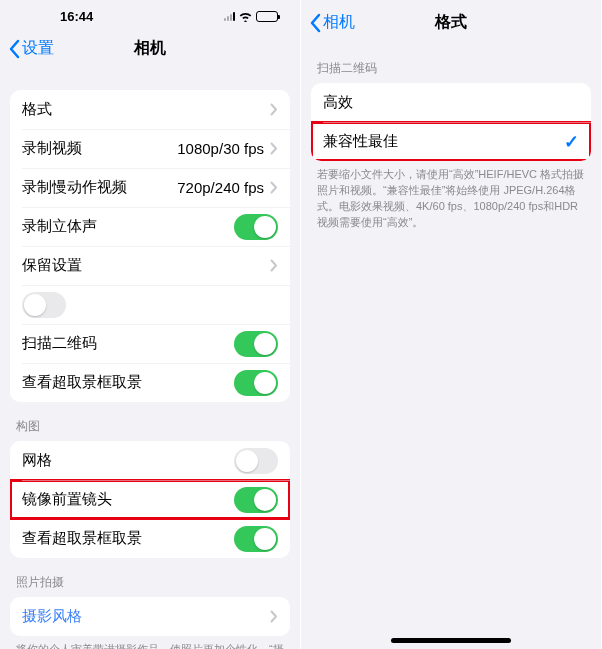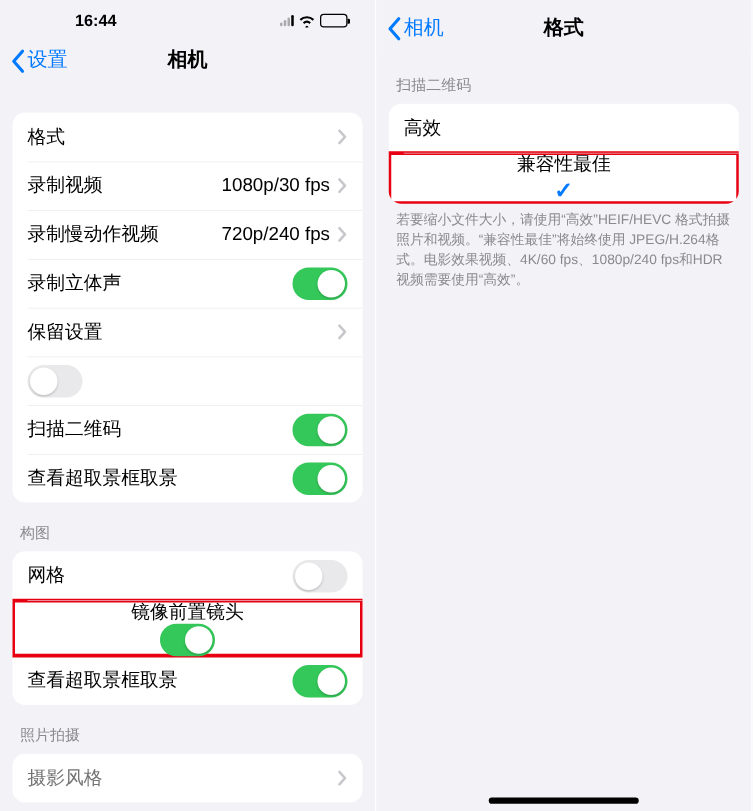--- a/index.html
+++ b/index.html
@@ -100,21 +100,21 @@
     display:flex; align-items:center;
     min-height: 39px;
     padding: 0 12px;
     position: relative;
   }
   .row + .row::before {
     content:""; position:absolute; left:12px; right:0; top:0;
     height:1px; background:#e5e5ea; transform:scaleY(0.5);
   }
   .row-label { flex:1; font-size:15px; color:#000 }
-  .row-label.link { color:#737373 }
+  .row-label.link { color:#3b82f6 }
   .row-detail { font-size:15px; color:#000000; margin-right:6px }
   .chevron { color:#c7c7cc }
 
   .toggle {
     width: 44px; height: 26px; border-radius: 13px;
     position: relative;
   }
   .toggle.on { background:#34c759 }
   .toggle.off { background:#e9e9eb }
   .toggle::after{
@@ -122,21 +122,20 @@
     width:22px; height:22px; border-radius:50%;
     background:#fff; box-shadow:0 1px 2px rgba(0,0,0,.2);
   }
   .toggle.on::after{ right:2px }
   .toggle.off::after{ left:2px }
 
   .highlight {
     outline: 3px solid #e60012;
     outline-offset: -2px;
     z-index: 5;
-    flex-direction: column;
   }
 
   .footer-text {
     font-size: 11px; color:#8a8a8e;
     padding: 6px 16px 0 16px;
     line-height: 1.45;
   }
 
   .check { color:#007aff; font-size:18px; font-weight:600 }
 

